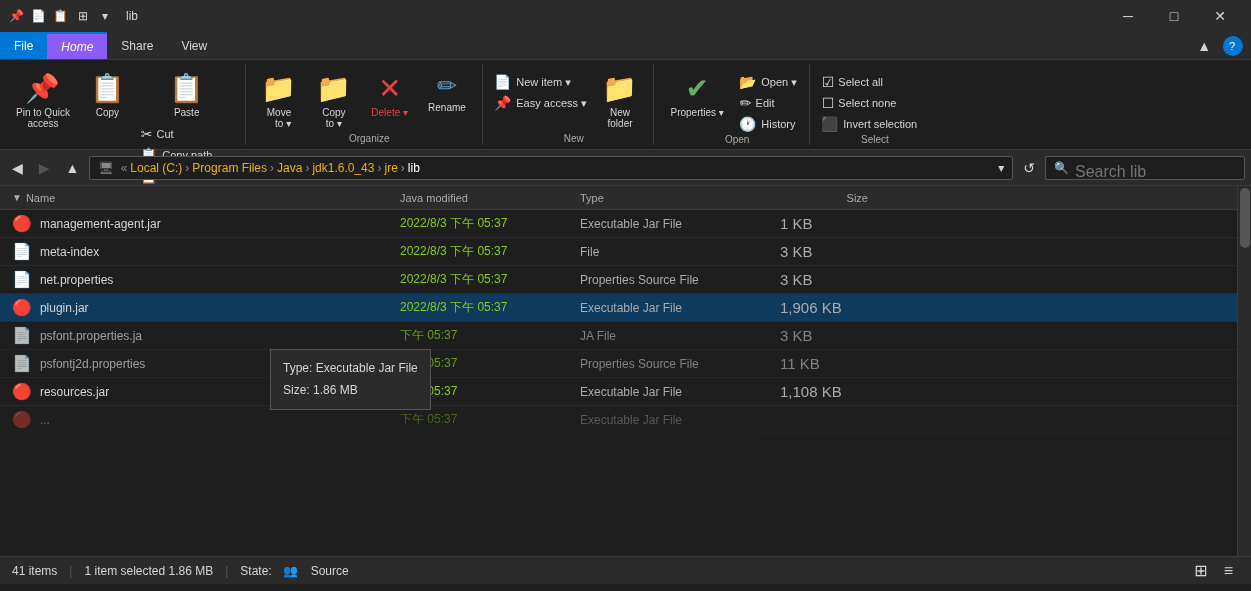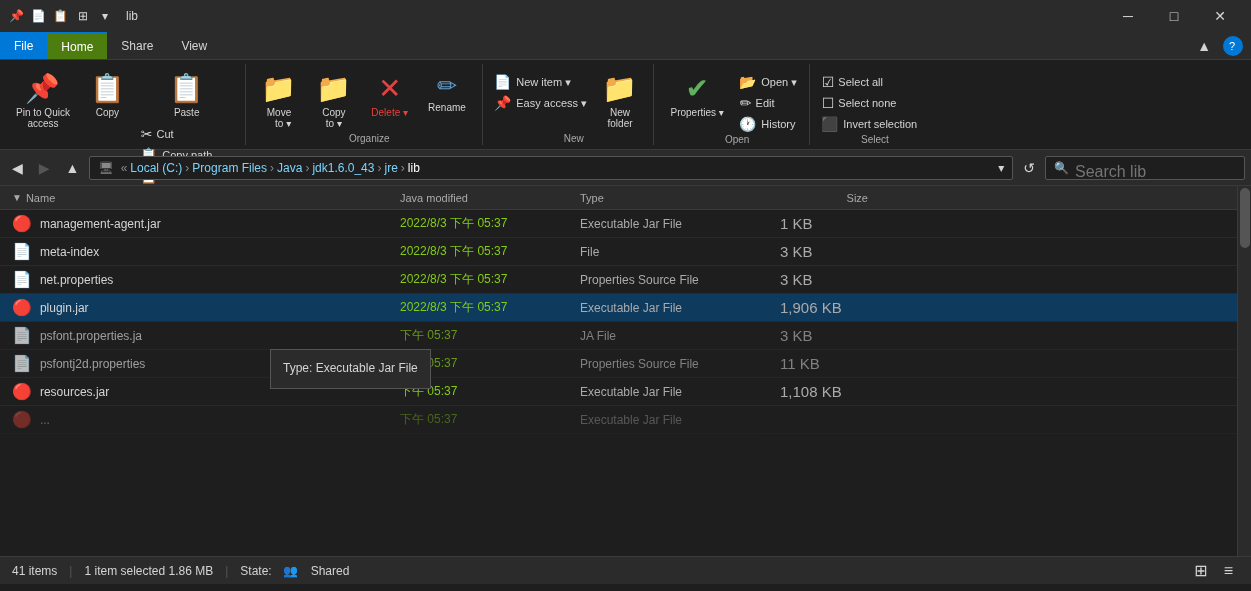--- a/index.html
+++ b/index.html
@@ -41,23 +41,24 @@
       height: 28px;
       border-bottom: 1px solid #3a3a3a;
     }
     .ribbon-tab {
       padding: 0 14px;
       height: 100%;
       display: flex; align-items: center;
       font-size: 12px; cursor: pointer; color: #d4d4d4;
     }
     .ribbon-tab.active {
-      background: #4d7c0f;
+      background: #8b5cf6;
       color: #fff;
       border-top: 2px solid #0078d7;
+      font-style: italic;
     }
     .ribbon-expand { margin-left: auto; display: flex; align-items: center; padding-right: 8px; gap: 6px; }
 
     
     .ribbon {
       background: #1e1e1e;
       border-bottom: 1px solid #3a3a3a;
       display: flex;
       height: 90px;
       padding: 4px 0;
@@ -118,21 +119,21 @@
       background: transparent; border: none; color: #d4d4d4;
       font-size: 14px; cursor: pointer; padding: 4px 6px; border-radius: 3px;
       display: flex; align-items: center;
     }
     .nav-btn:disabled { color: #555; cursor: default; }
     .address-path {
       flex: 1; background: #1e1e1e; border: 1px solid #555;
       height: 24px; display: flex; align-items: center; padding: 0 8px;
       border-radius: 2px; font-size: 12px; color: #d4d4d4;
     }
-    .path-segment { color: #7dd3fc; }
+    .path-segment { color: #eab308; }
     .path-sep { color: #888; margin: 0 3px; }
     .search-box {
       background: #1e1e1e; border: 1px solid #555;
       height: 24px; width: 200px; display: flex; align-items: center;
       padding: 0 8px; border-radius: 2px; gap: 6px;
     }
     .search-box input {
       background: transparent; border: none; color: #d946ef;
       font-size: 16px; outline: none; flex: 1; margin-top: 8px;
     }
@@ -516,34 +517,35 @@
         <span class="file-icon icon-jar">🔴</span>
         <span>...</span>
       </div>
       <div class="file-date">下午 05:37</div>
       <div class="file-type">Executable Jar File</div>
       <div class="file-size"></div>
     </div>
 
     <div class="tooltip">
       <div>Type: Executable Jar File</div>
+      <div>Size: 1.86 MB</div>
     </div>
 
   </div>
 
   <div class="scrollbar-v">
     <div class="scroll-thumb"></div>
   </div>
 </div>
 
 <div class="statusbar">
   <span>41 items</span>
   <span class="status-sep">|</span>
   <span>1 item selected   1.86 MB</span>
   <span class="status-sep">|</span>
   <span>State:</span>
   <span>👥</span>
-  <span>Shared</span>
+  <span>Source</span>
   <div style="margin-left:auto;display:flex;gap:4px;">
     <button class="nav-btn" style="font-size:16px;">⊞</button>
     <button class="nav-btn" style="font-size:16px;">≡</button>
   </div>
 </div>
 
 </body></html>

